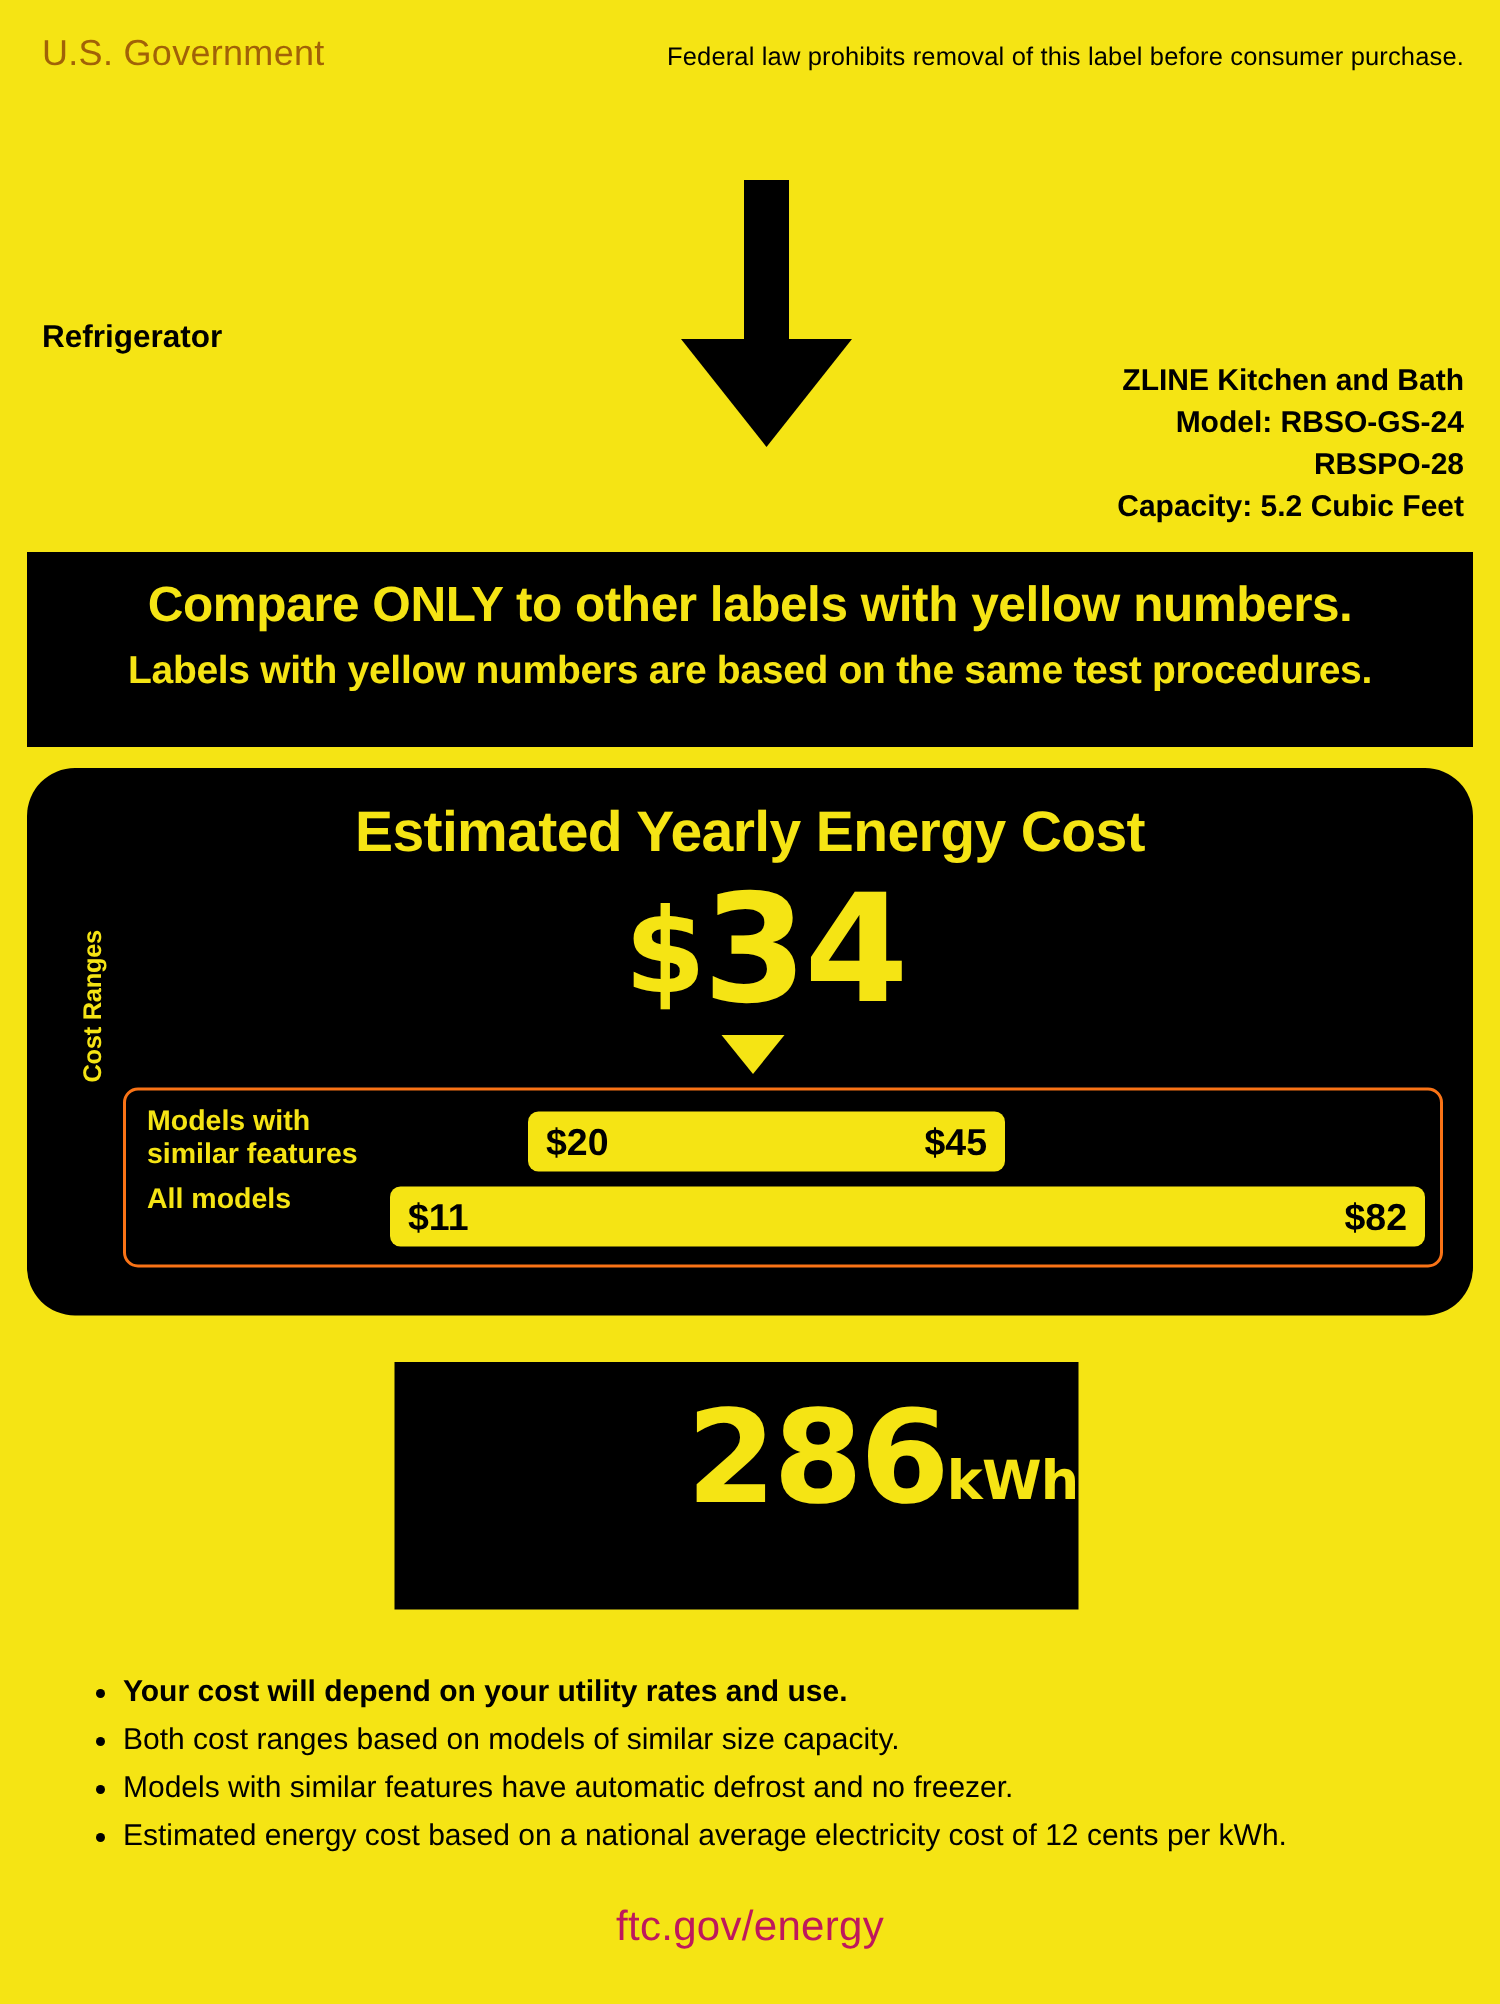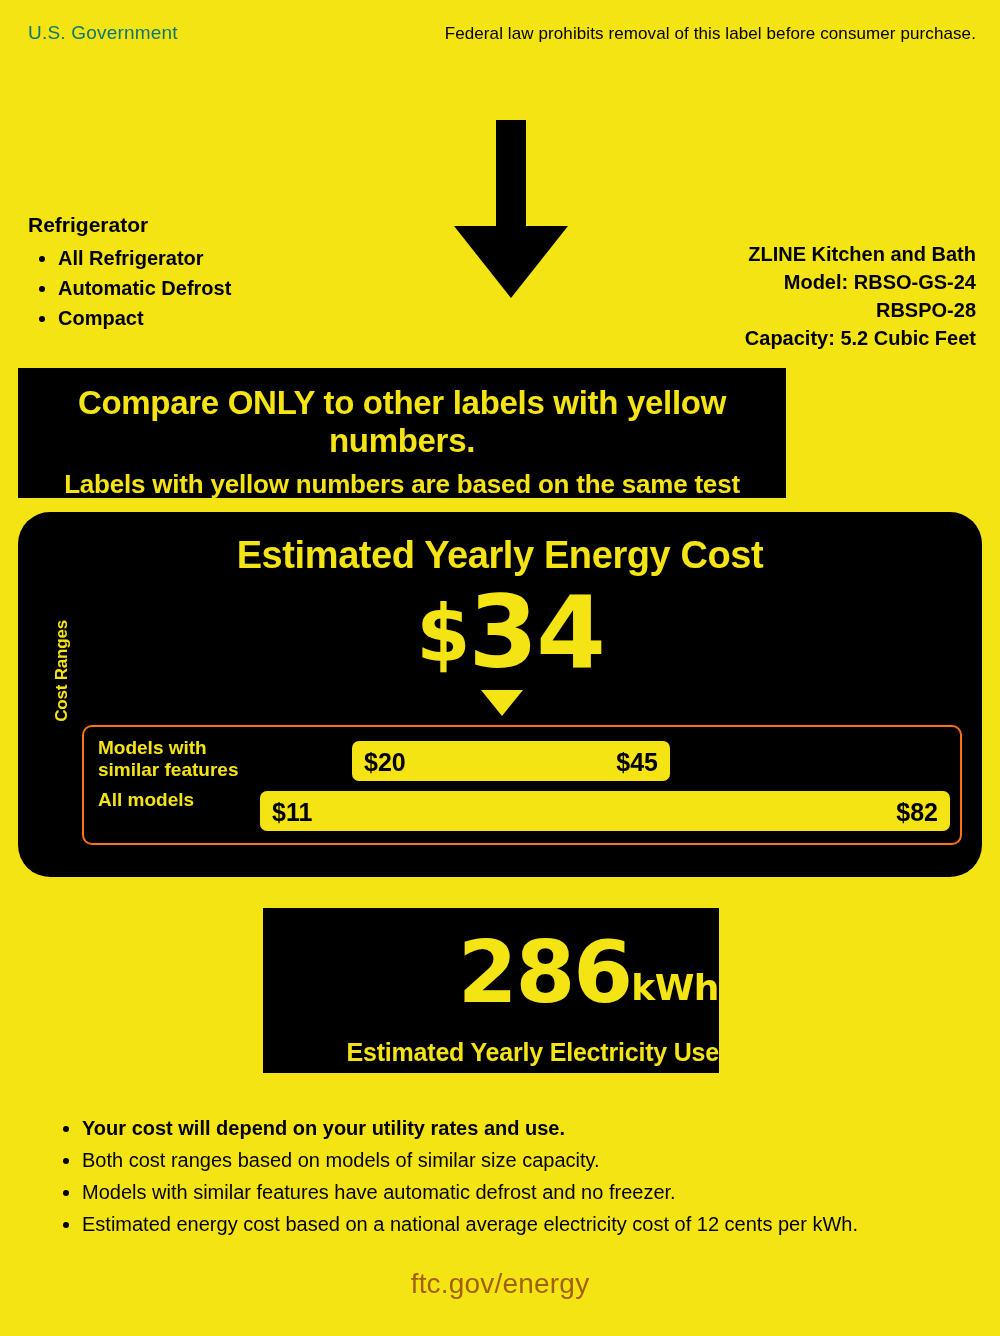--- a/index.html
+++ b/index.html
@@ -23,22 +23,22 @@
   .top-row {
     position: absolute;
     top: 22px;
     left: 28px;
     right: 24px;
     display: flex;
     justify-content: space-between;
     align-items: baseline;
   }
   .gov {
-    font-size: 19px;
-    color: #0f766e;
+    font-size: 24px;
+    color: #a16207;
     letter-spacing: 0.2px;
   }
   .fedlaw {
     font-size: 17px;
     color: #000;
     letter-spacing: 0.1px;
   }
 
   
   .title-wrap {
@@ -120,21 +120,21 @@
     font-weight: 700;
     font-size: 20px;
     line-height: 28px;
   }
 
   
   .compare {
     position: absolute;
     left: 18px;
     top: 368px;
-    width: 768px;
+    width: 964px;
     height: 130px;
     background: #000;
     text-align: center;
     box-sizing: border-box;
     padding-top: 16px;
   }
   .compare .l1 {
     color: #f5e414;
     font-size: 33px;
     font-weight: 700;
@@ -307,21 +307,21 @@
   }
   .notes li.bold { font-weight: 700; }
 
   .ftc {
     position: absolute;
     top: 1268px;
     left: 0;
     width: 1000px;
     text-align: center;
     font-size: 28px;
-    color: #a16207;
+    color: #be185d;
     letter-spacing: 0.2px;
   }
 </style>
 </head>
 <body>
 
 <div id="label">
 
   <div class="top-row">
     <div class="gov">U.S. Government</div>
@@ -329,25 +329,20 @@
   </div>
 
 
   <div class="arrow">
     <div class="stem"></div>
     <div class="head"></div>
   </div>
 
   <div class="info-left">
     <div class="cat">Refrigerator</div>
-    <ul>
-      <li>All Refrigerator</li>
-      <li>Automatic Defrost</li>
-      <li>Compact</li>
-    </ul>
   </div>
 
   <div class="info-right">
     <div>ZLINE Kitchen and Bath</div>
     <div>Model: RBSO-GS-24</div>
     <div>RBSPO-28</div>
     <div>Capacity: 5.2 Cubic Feet</div>
   </div>
 
   <div class="compare">
@@ -383,21 +378,20 @@
           <span class="v right">$82</span>
         </div>
       </div>
     </div>
   </div>
 
   <div class="kwhblock">
     <div class="kwh-num">
       <span>286</span><span class="unit">kWh</span>
     </div>
-    <div class="kwh-cap">Estimated Yearly Electricity Use</div>
   </div>
 
   <div class="notes">
     <ul>
       <li class="bold">Your cost will depend on your utility rates and use.</li>
       <li>Both cost ranges based on models of similar size capacity.</li>
       <li>Models with similar features have automatic defrost and no freezer.</li>
       <li>Estimated energy cost based on a national average electricity cost of 12 cents per kWh.</li>
     </ul>
   </div>

